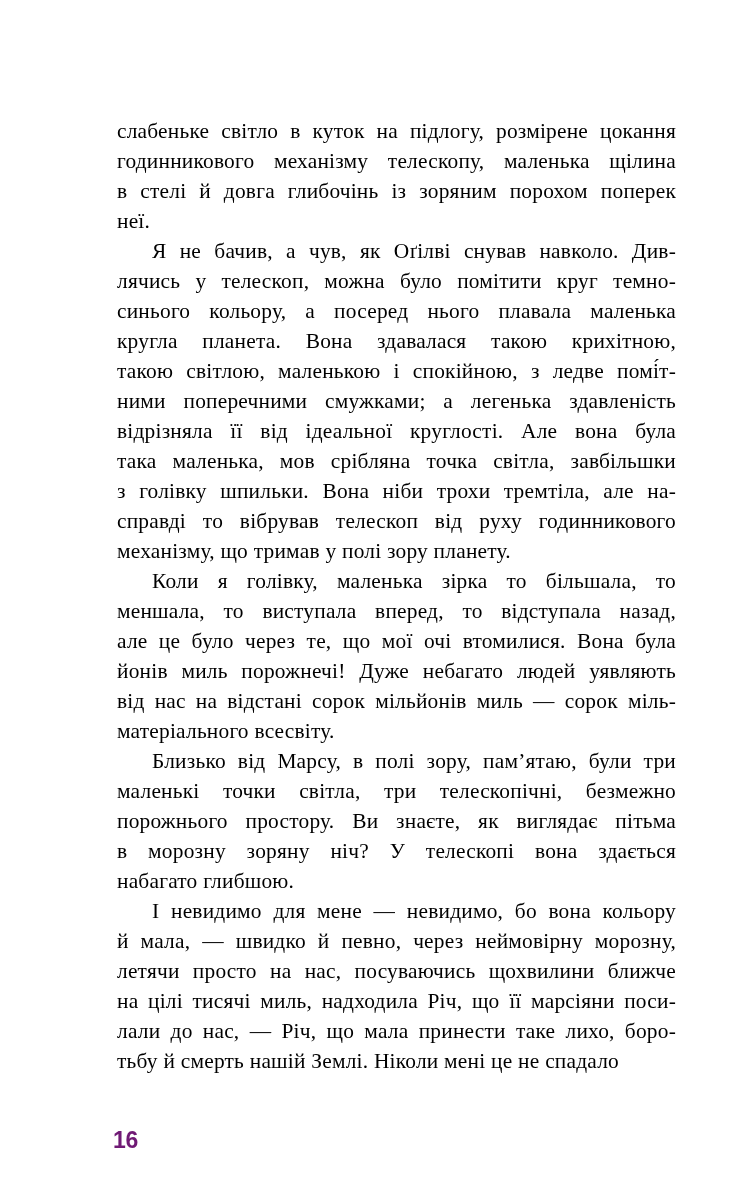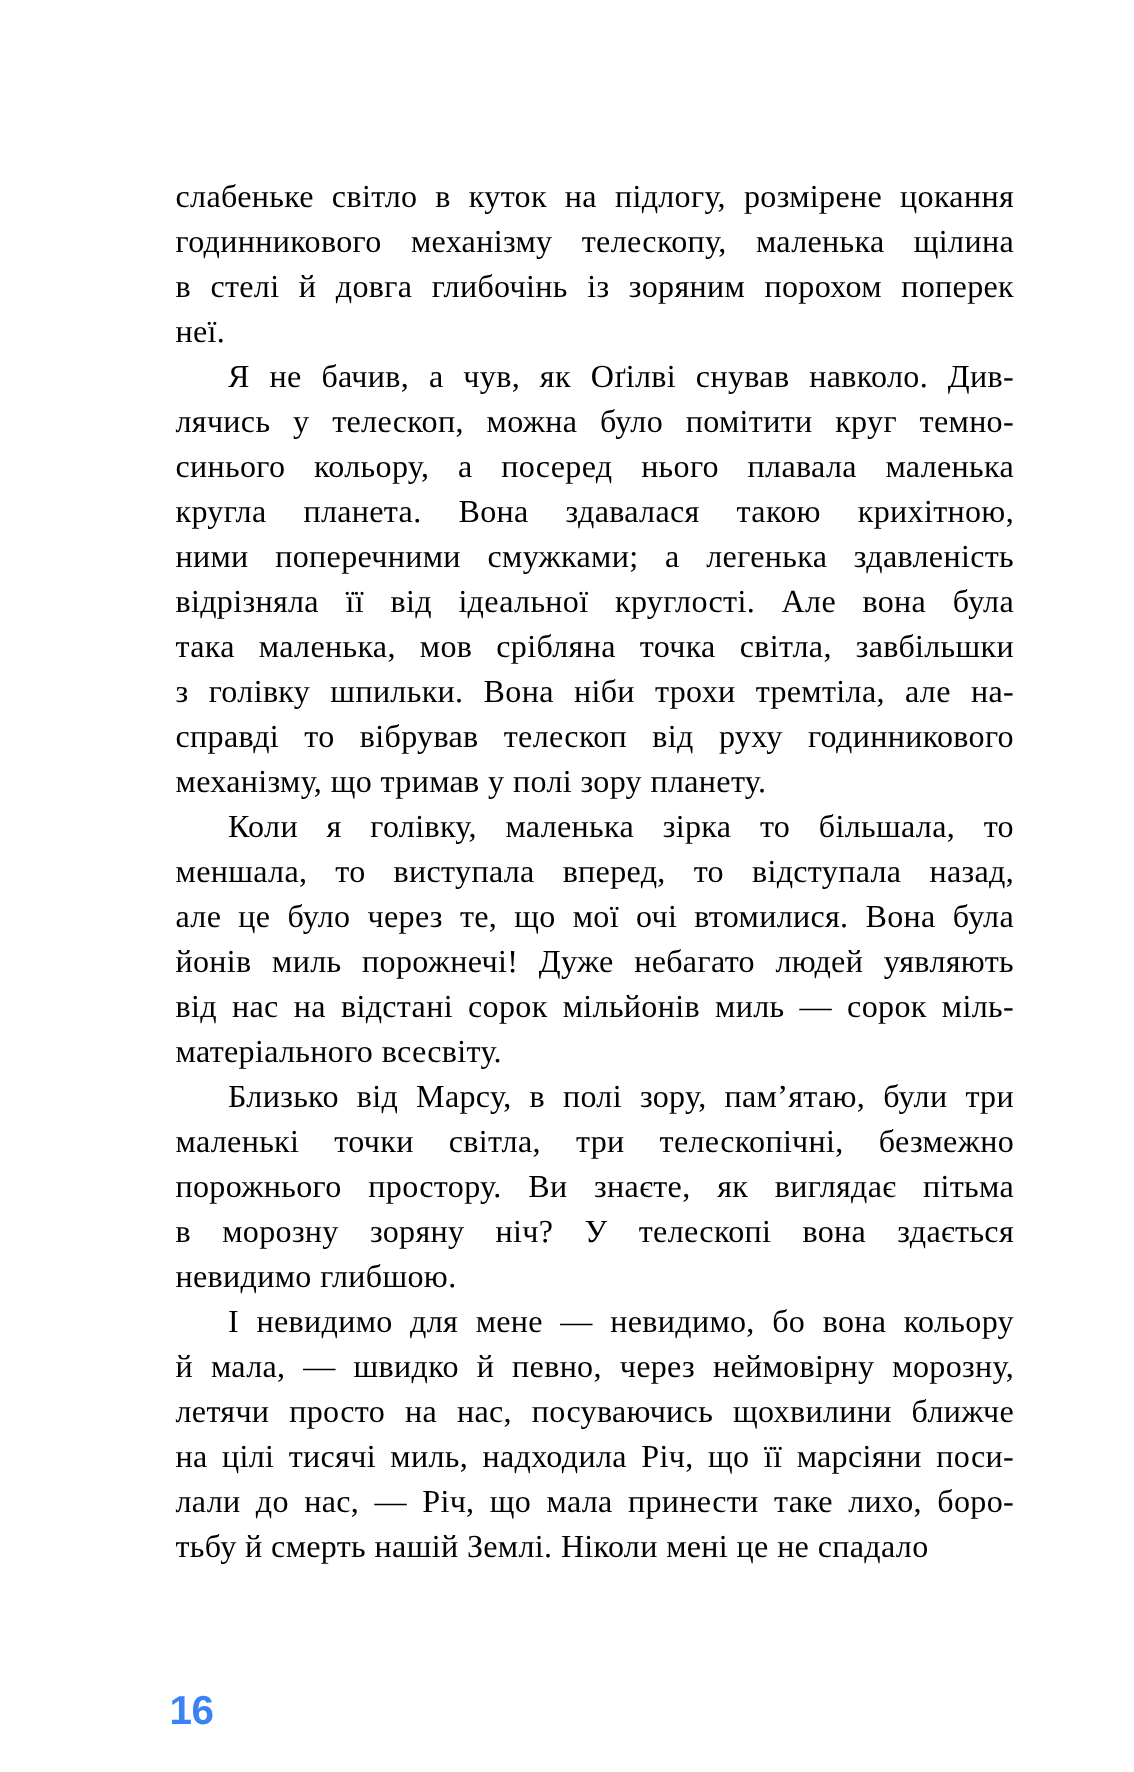--- a/index.html
+++ b/index.html
@@ -65,64 +65,65 @@
   .line.last {
     text-align-last: left;
   }
 
   .folio {
     position: absolute;
     left: 95px;
     top: 1097px;
     font-family: "Liberation Sans", "DejaVu Sans", sans-serif;
     font-weight: 700;
-    font-size: 27px;
+    font-size: 23px;
     line-height: 30px;
     letter-spacing: -0.01em;
-    color: #3b82f6;
+    color: #701a75;
   }
 </style>
 </head>
 <body>
 
 <div class="page">
 
   <div class="text-block">
       <p class="para first">
         <span class="line">слабеньке світло в куток на підлогу, розмірене цокання</span>
         <span class="line">годинникового механізму телескопу, маленька щілина</span>
         <span class="line">в стелі й довга глибочінь із зоряним порохом поперек</span>
         <span class="line last">неї.</span>
       </p>
       <p class="para">
         <span class="line indent">Я не бачив, а чув, як Оґілві снував навколо. Див-</span>
         <span class="line">лячись у телескоп, можна було помітити круг темно-</span>
         <span class="line">синього кольору, а посеред нього плавала маленька</span>
         <span class="line">кругла планета. Вона здавалася такою крихітною,</span>
+        <span class="line">такою світлою, маленькою і спокійною, з ледве помі́т-</span>
         <span class="line">ними поперечними смужками; а легенька здавленість</span>
         <span class="line">відрізняла її від ідеальної круглості. Але вона була</span>
         <span class="line">така маленька, мов срібляна точка світла, завбільшки</span>
         <span class="line">з голівку шпильки. Вона ніби трохи тремтіла, але на-</span>
         <span class="line">справді то вібрував телескоп від руху годинникового</span>
         <span class="line last">механізму, що тримав у полі зору планету.</span>
       </p>
       <p class="para">
         <span class="line indent">Коли я голівку, маленька зірка то більшала, то</span>
         <span class="line">меншала, то виступала вперед, то відступала назад,</span>
         <span class="line">але це було через те, що мої очі втомилися. Вона була</span>
         <span class="line">йонів миль порожнечі! Дуже небагато людей уявляють</span>
         <span class="line">від нас на відстані сорок мільйонів миль — сорок міль-</span>
         <span class="line last">матеріального всесвіту.</span>
       </p>
       <p class="para">
         <span class="line indent">Близько від Марсу, в полі зору, пам’ятаю, були три</span>
         <span class="line">маленькі точки світла, три телескопічні, безмежно</span>
         <span class="line">порожнього простору. Ви знаєте, як виглядає пітьма</span>
         <span class="line">в морозну зоряну ніч? У телескопі вона здається</span>
-        <span class="line last">невидимо глибшою.</span>
+        <span class="line last">набагато глибшою.</span>
       </p>
       <p class="para">
         <span class="line indent">І невидимо для мене — невидимо, бо вона кольору</span>
         <span class="line">й мала, — швидко й певно, через неймовірну морозну,</span>
         <span class="line">летячи просто на нас, посуваючись щохвилини ближче</span>
         <span class="line">на цілі тисячі миль, надходила Річ, що її марсіяни поси-</span>
         <span class="line">лали до нас, — Річ, що мала принести таке лихо, боро-</span>
         <span class="line last">тьбу й смерть нашій Землі. Ніколи мені це не спадало</span>
       </p>
     </div>

